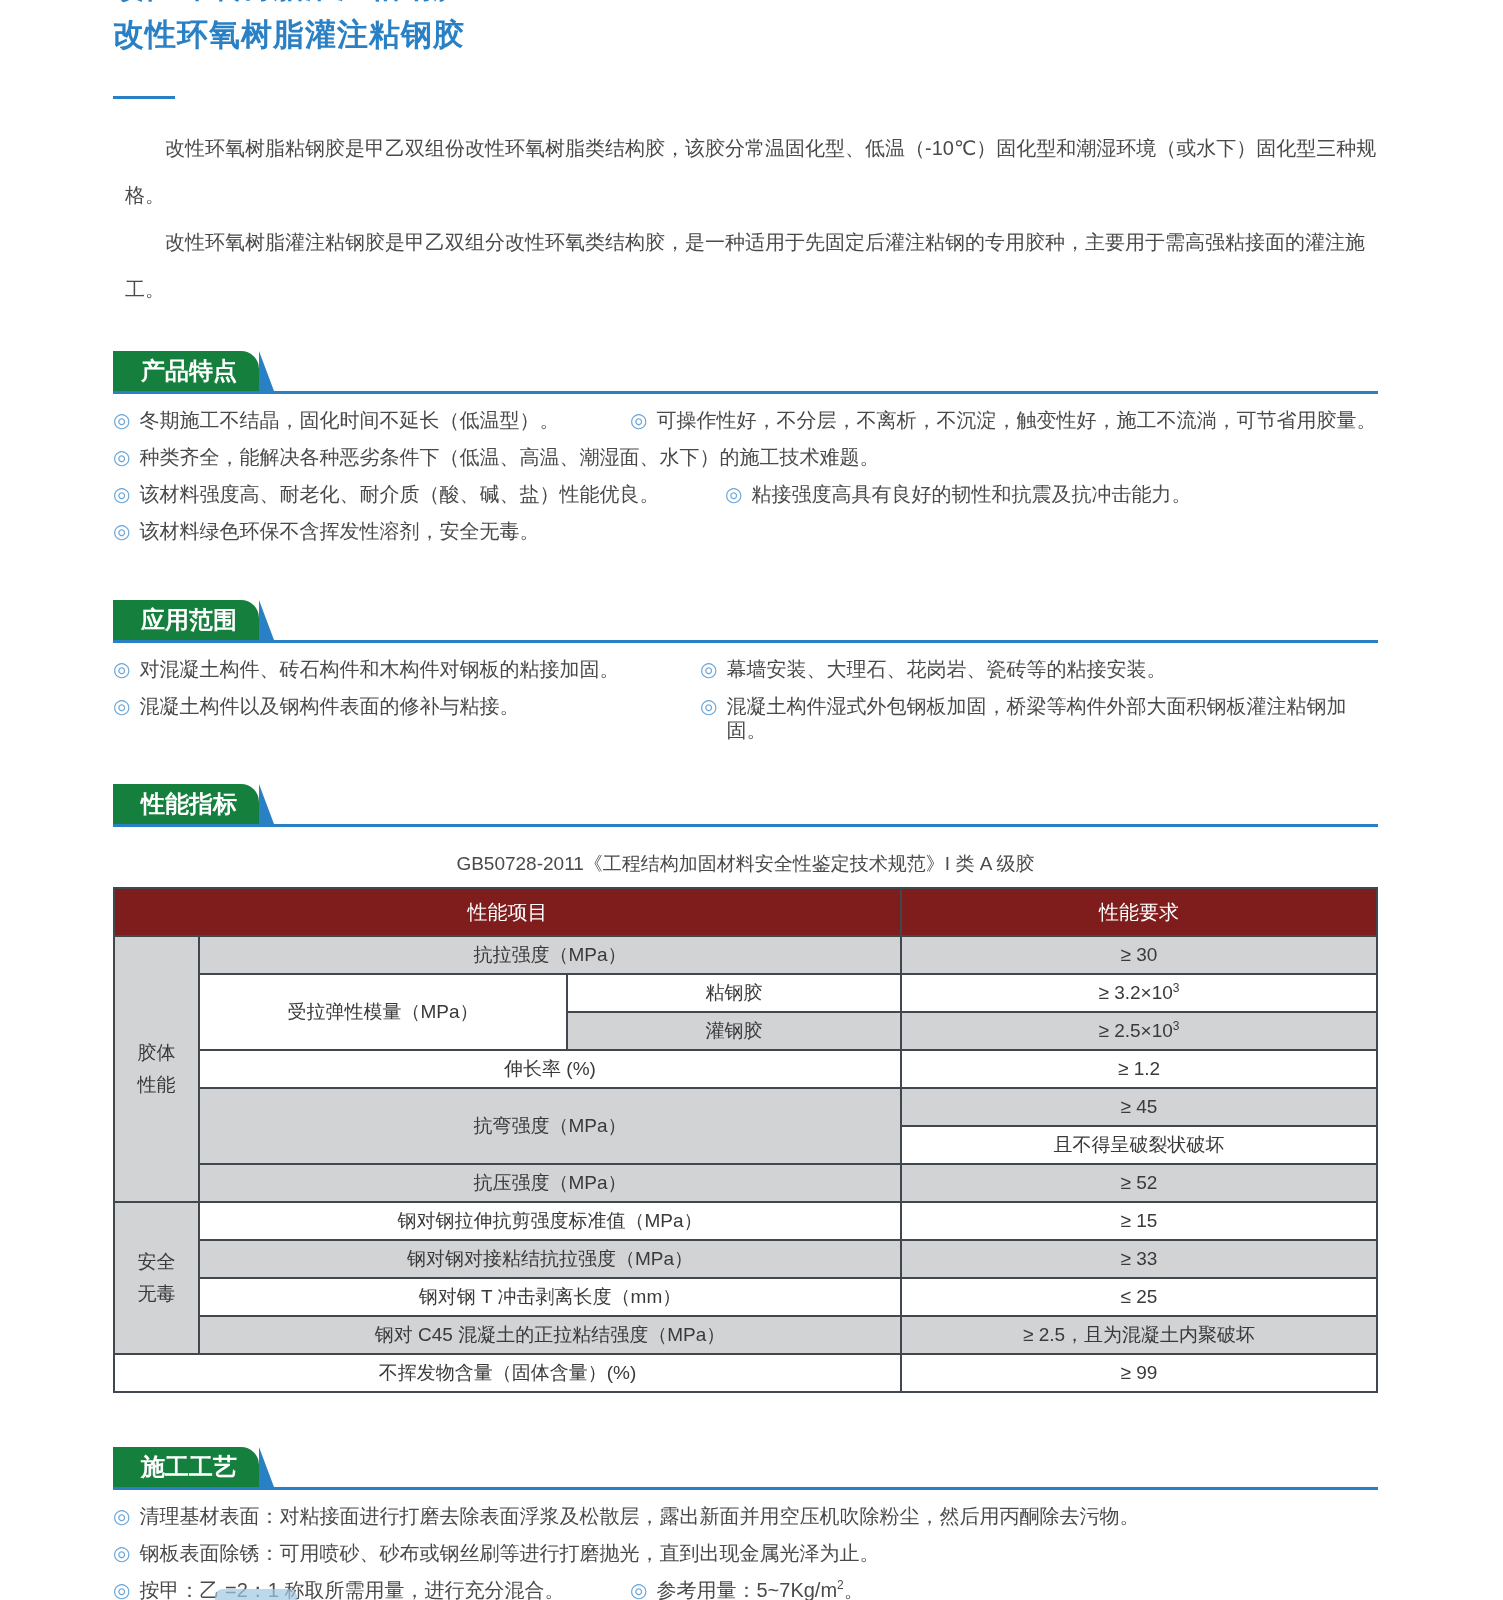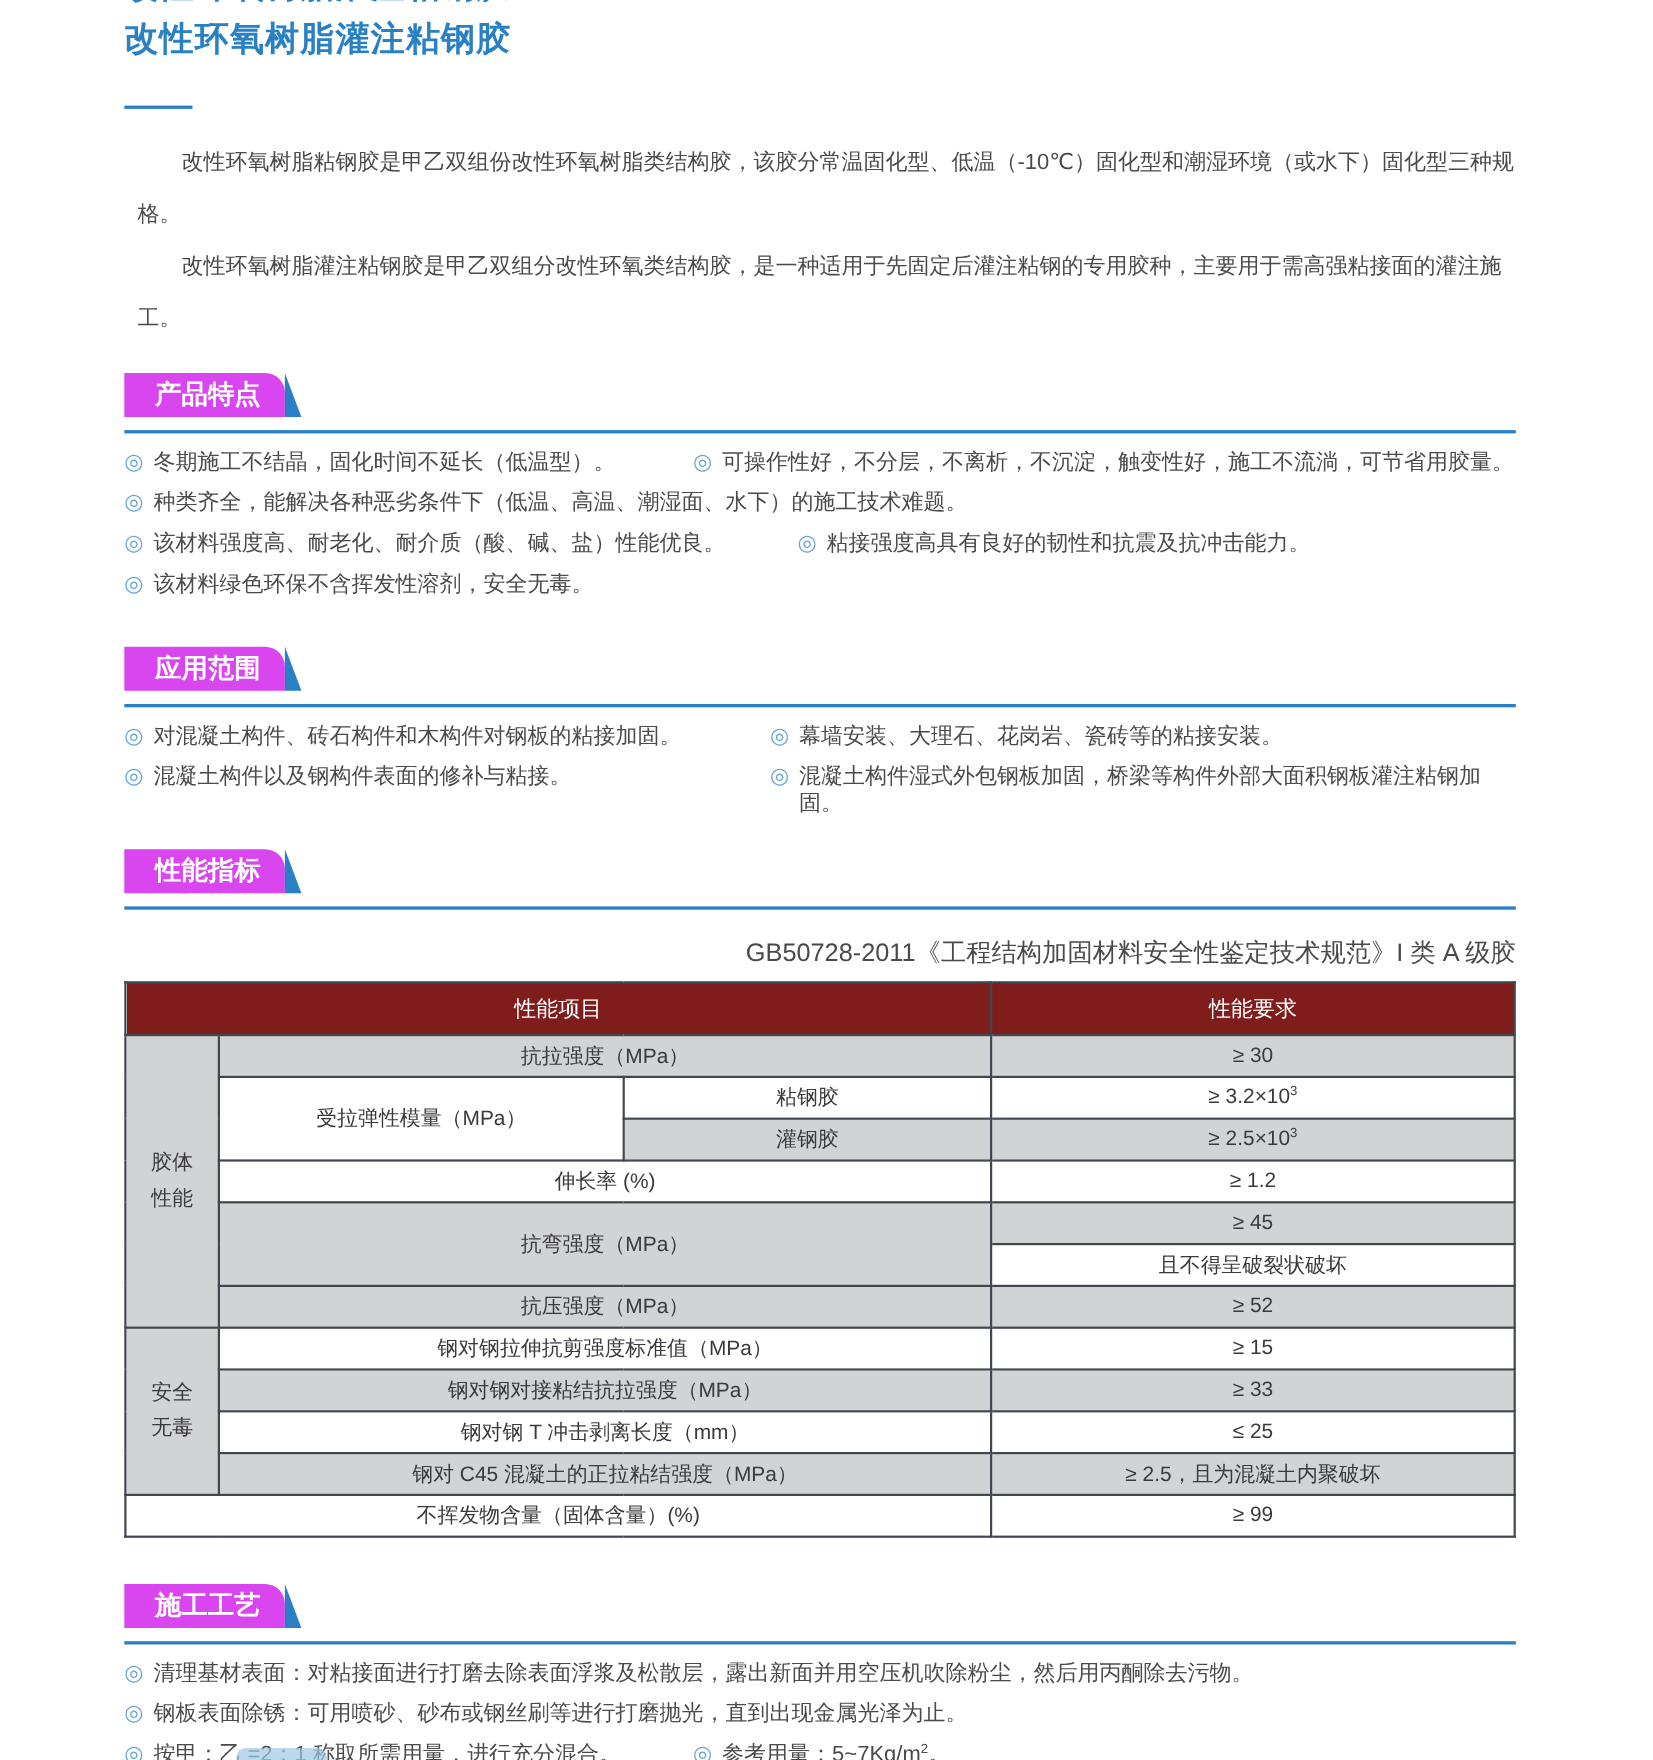--- a/index.html
+++ b/index.html
@@ -17,39 +17,39 @@
 
   .page-title{font-size:31px;font-weight:bold;color:#2a80c4;margin:0;letter-spacing:1px;}
   .title-dash{width:62px;height:3px;background:#2a80c4;margin-top:40px;}
 
   .intro{margin-top:26px;margin-left:12px;}
   .intro p{margin:0;font-size:20px;line-height:47px;text-indent:2em;color:#4a4a4c;}
 
   .section{margin-top:38px;}
   .section-header{position:relative;height:40px;border-bottom:3px solid #2a80c4;}
   .badge{
-    position:absolute;left:0;bottom:12px;display:inline-block;
-    background:#d946ef;color:#ffffff;font-size:24px;font-weight:bold;
+    position:absolute;left:0;bottom:0;display:inline-block;
+    background:#15803d;color:#ffffff;font-size:24px;font-weight:bold;
     height:40px;line-height:40px;padding:0 22px 0 28px;
     border-radius:0 18px 0 0;min-width:96px;text-align:left;
   }
   .badge::after{
     content:"";position:absolute;right:-15px;bottom:0;width:0;height:0;
     border-bottom:40px solid #2a80c4;border-right:15px solid transparent;
   }
 
   .bullets{padding-top:14px;}
   .brow{display:flex;align-items:flex-start;margin-bottom:13px;font-size:20px;line-height:24px;color:#4a4a4c;}
   .bullet{display:flex;align-items:flex-start;}
   .bicon{color:#6aa7d8;margin-right:9px;flex:0 0 auto;}
   .w517{flex:0 0 517px;width:517px;}
   .w587{flex:0 0 587px;width:587px;}
   .w612{flex:0 0 612px;width:612px;}
 
-  .perf-caption{text-align:right;font-size:23px;color:#4a4a4c;margin:24px 0 10px;}
+  .perf-caption{text-align:center;font-size:19px;color:#4a4a4c;margin:24px 0 10px;}
   table.perf{border-collapse:collapse;width:100%;table-layout:fixed;}
   table.perf td,table.perf th{
     border:2px solid #40474f;text-align:center;vertical-align:middle;
     font-size:19px;color:#3a3a3c;font-weight:normal;padding:2px 4px;
     overflow:hidden;
   }
   table.perf thead th{background:#7f1d1d;color:#ffffff;font-size:20px;height:42px;}
   table.perf tbody td{height:32px;}
   td.gray{background:#d2d3d5;}
   td.group-cell{background:#d2d3d5;font-size:20px;line-height:32px;}

